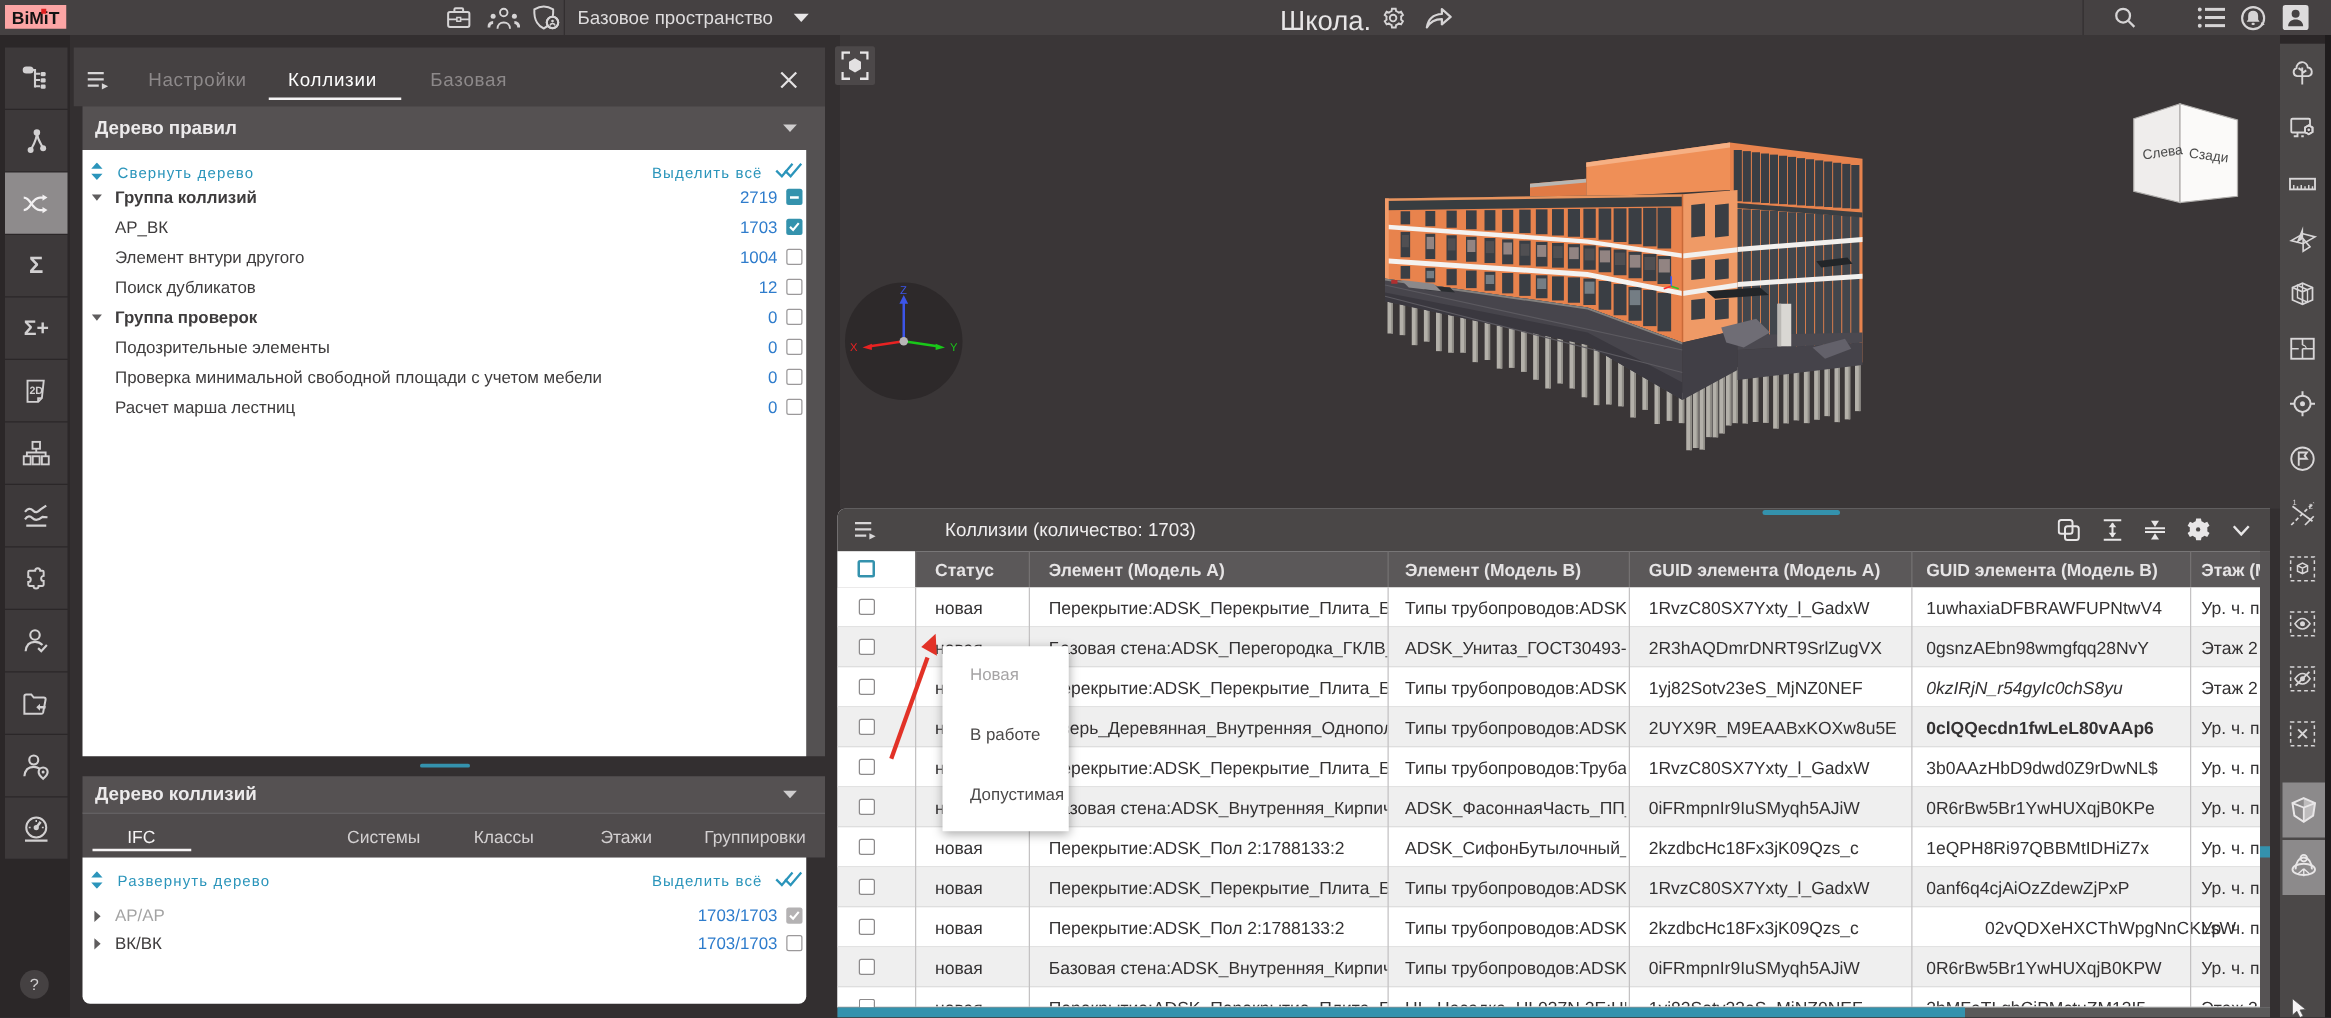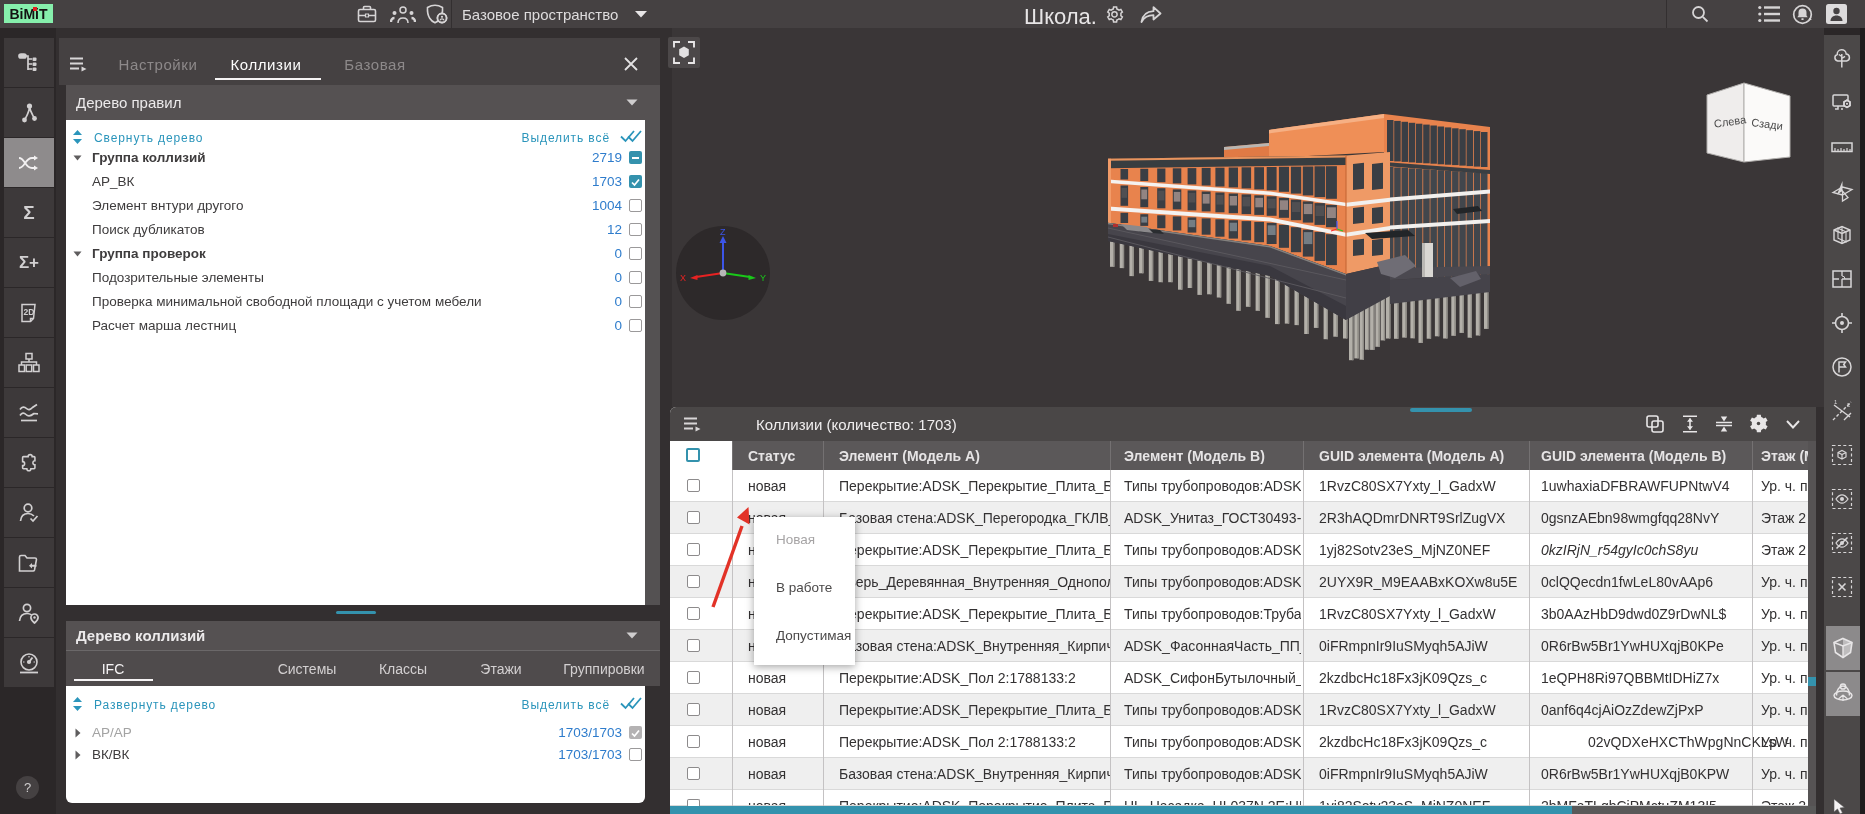--- a/index.html
+++ b/index.html
@@ -1,19 +1,19 @@
 <!DOCTYPE html>
 <html><head><meta charset="utf-8"><style>
 *{margin:0;padding:0;box-sizing:border-box;}
 html,body{width:1865px;height:814px;overflow:hidden;background:#332f30;font-family:"Liberation Sans",sans-serif;}
 .abs{position:absolute;}
 body{position:relative;}
 </style></head><body>
 <div class="abs" style="left:0;top:0;width:1865px;height:28px;background:#454142;"></div>
-<div class="abs" style="left:4px;top:4px;width:49px;height:19px;background:#86efac;color:#131313;font-weight:bold;font-size:14px;text-align:center;line-height:20px;">BiMiT</div>
+<div class="abs" style="left:4px;top:4px;width:49px;height:19px;background:#fca5a5;color:#131313;font-weight:bold;font-size:14px;text-align:center;line-height:20px;">BiMiT</div>
 <div class="abs" style="left:33px;top:7px;width:4px;height:4px;background:#e02020;"></div>
 <svg class="abs" style="left:357px;top:5px" width="20" height="18" viewBox="0 0 20 18">
 <g fill="none" stroke="#d6d4d5" stroke-width="1.6">
 <rect x="1.5" y="4.5" width="17" height="12" rx="1.5"></rect>
 <path d="M6.5 4.5v-2a1 1 0 0 1 1-1h5a1 1 0 0 1 1 1v2"></path>
 <path d="M1.5 10.5h7m3 0h7" stroke-width="1.4"></path>
 <path d="M8.5 9h3v3h-3z" stroke-width="1.2"></path>
 </g>
   </svg>
 <svg class="abs" style="left:390px;top:4px" width="26" height="20" viewBox="0 0 26 20">
@@ -332,21 +332,21 @@
 <path d="M11.5 9.5 l5 2.5 -5 2.5 z" fill="#d8d6d7"></path>
   </svg>
 <div class="abs" style="left:110px;top:56px;width:96px;text-align:center;font-size:15px;color:#8d898a;letter-spacing:0.6px;">Настройки</div>
 <div class="abs" style="left:218px;top:56px;width:96px;text-align:center;font-size:15px;color:#fdfdfd;letter-spacing:0.6px;">Коллизии</div>
 <div class="abs" style="left:327px;top:56px;width:96px;text-align:center;font-size:15px;color:#8d898a;letter-spacing:0.6px;">Базовая</div>
 <div class="abs" style="left:215px;top:78px;width:106px;height:2px;background:#f5f3f4;"></div>
 <svg class="abs" style="left:624px;top:57px" width="14" height="14" viewBox="0 0 14 14">
     <path d="M1 1 L13 13 M13 1 L1 13" stroke="#e3e1e2" stroke-width="1.8"></path>
   </svg>
 <div class="abs" style="left:66px;top:85px;width:594px;height:35px;background:#555152;"></div>
-<div class="abs" style="left:76px;top:94px;font-size:15px;font-weight:normal;color:#eceaeb;">Дерево правил</div>
+<div class="abs" style="left:76px;top:94px;font-size:15px;font-weight:bold;color:#eceaeb;">Дерево правил</div>
 <svg class="abs" style="left:626px;top:99px" width="12" height="7" viewBox="0 0 12 7">
     <path d="M0.5 0.5 L6 6.5 L11.5 0.5 Z" fill="#cfcdce"></path>
   </svg>
 <div class="abs" style="left:645px;top:120px;width:15px;height:485px;background:#545152;"></div>
 <div class="abs" style="left:66px;top:120px;width:579px;height:485px;background:#ffffff;"></div>
 <svg class="abs" style="left:72px;top:130px" width="11" height="14" viewBox="0 0 11 14">
     <g fill="#2b95bb">
       <path d="M5.5 0 L10 5 L1 5 Z"></path>
       <path d="M5.5 14 L10 9 L1 9 Z"></path>
     </g>
@@ -779,21 +779,21 @@
 <span class="abs" style="left:649px;top:8px;width:207px;font-size:14px;color:#333132;white-space:nowrap;overflow:hidden;display:inline-block;">1yj82Sotv23eS_MjNZ0NEF</span>
 <span class="abs" style="left:871px;top:8px;width:208px;font-size:14px;color:#333132;white-space:nowrap;overflow:hidden;display:inline-block;font-style:italic;">0kzIRjN_r54gyIc0chS8yu</span>
 <span class="abs" style="left:1091px;top:8px;width:58px;font-size:14px;color:#333132;white-space:nowrap;overflow:hidden;display:inline-block;">Этаж 2</span>
 </div>
 <div class="abs" style="left:687px;top:543px;width:13px;height:13px;background:#fff;border:1.5px solid #8d8b8c;border-radius:2px;"></div>
 <div class="abs" style="left:670px;top:566px;width:1138px;height:32px;background:#efefef;border-bottom:1px solid #d9d9d9;overflow:hidden;">
 <span class="abs" style="left:78px;top:8px;width:60px;font-size:14px;color:#333132;white-space:nowrap;overflow:hidden;display:inline-block;">новая</span>
 <span class="abs" style="left:169px;top:8px;width:271px;font-size:14px;color:#333132;white-space:nowrap;overflow:hidden;display:inline-block;">Дверь_Деревянная_Внутренняя_Однопол</span>
 <span class="abs" style="left:454px;top:8px;width:177px;font-size:14px;color:#333132;white-space:nowrap;overflow:hidden;display:inline-block;">Типы трубопроводов:ADSK</span>
 <span class="abs" style="left:649px;top:8px;width:207px;font-size:14px;color:#333132;white-space:nowrap;overflow:hidden;display:inline-block;">2UYX9R_M9EAABxKOXw8u5E</span>
-<span class="abs" style="left:871px;top:8px;width:208px;font-size:14px;color:#333132;white-space:nowrap;overflow:hidden;display:inline-block;">0clQQecdn1fwLeL80vAAp6</span>
+<span class="abs" style="left:871px;top:8px;width:208px;font-size:14px;color:#333132;white-space:nowrap;overflow:hidden;display:inline-block;font-weight:bold;">0clQQecdn1fwLeL80vAAp6</span>
 <span class="abs" style="left:1091px;top:8px;width:58px;font-size:14px;color:#333132;white-space:nowrap;overflow:hidden;display:inline-block;">Ур. ч. п.</span>
 </div>
 <div class="abs" style="left:687px;top:575px;width:13px;height:13px;background:#fff;border:1.5px solid #8d8b8c;border-radius:2px;"></div>
 <div class="abs" style="left:670px;top:598px;width:1138px;height:32px;background:#ffffff;border-bottom:1px solid #d9d9d9;overflow:hidden;">
 <span class="abs" style="left:78px;top:8px;width:60px;font-size:14px;color:#333132;white-space:nowrap;overflow:hidden;display:inline-block;">новая</span>
 <span class="abs" style="left:169px;top:8px;width:271px;font-size:14px;color:#333132;white-space:nowrap;overflow:hidden;display:inline-block;">Перекрытие:ADSK_Перекрытие_Плита_Б(</span>
 <span class="abs" style="left:454px;top:8px;width:177px;font-size:14px;color:#333132;white-space:nowrap;overflow:hidden;display:inline-block;">Типы трубопроводов:Труба</span>
 <span class="abs" style="left:649px;top:8px;width:207px;font-size:14px;color:#333132;white-space:nowrap;overflow:hidden;display:inline-block;">1RvzC80SX7Yxty_l_GadxW</span>
 <span class="abs" style="left:871px;top:8px;width:208px;font-size:14px;color:#333132;white-space:nowrap;overflow:hidden;display:inline-block;">3b0AAzHbD9dwd0Z9rDwNL$</span>
 <span class="abs" style="left:1091px;top:8px;width:58px;font-size:14px;color:#333132;white-space:nowrap;overflow:hidden;display:inline-block;">Ур. ч. п.</span>

